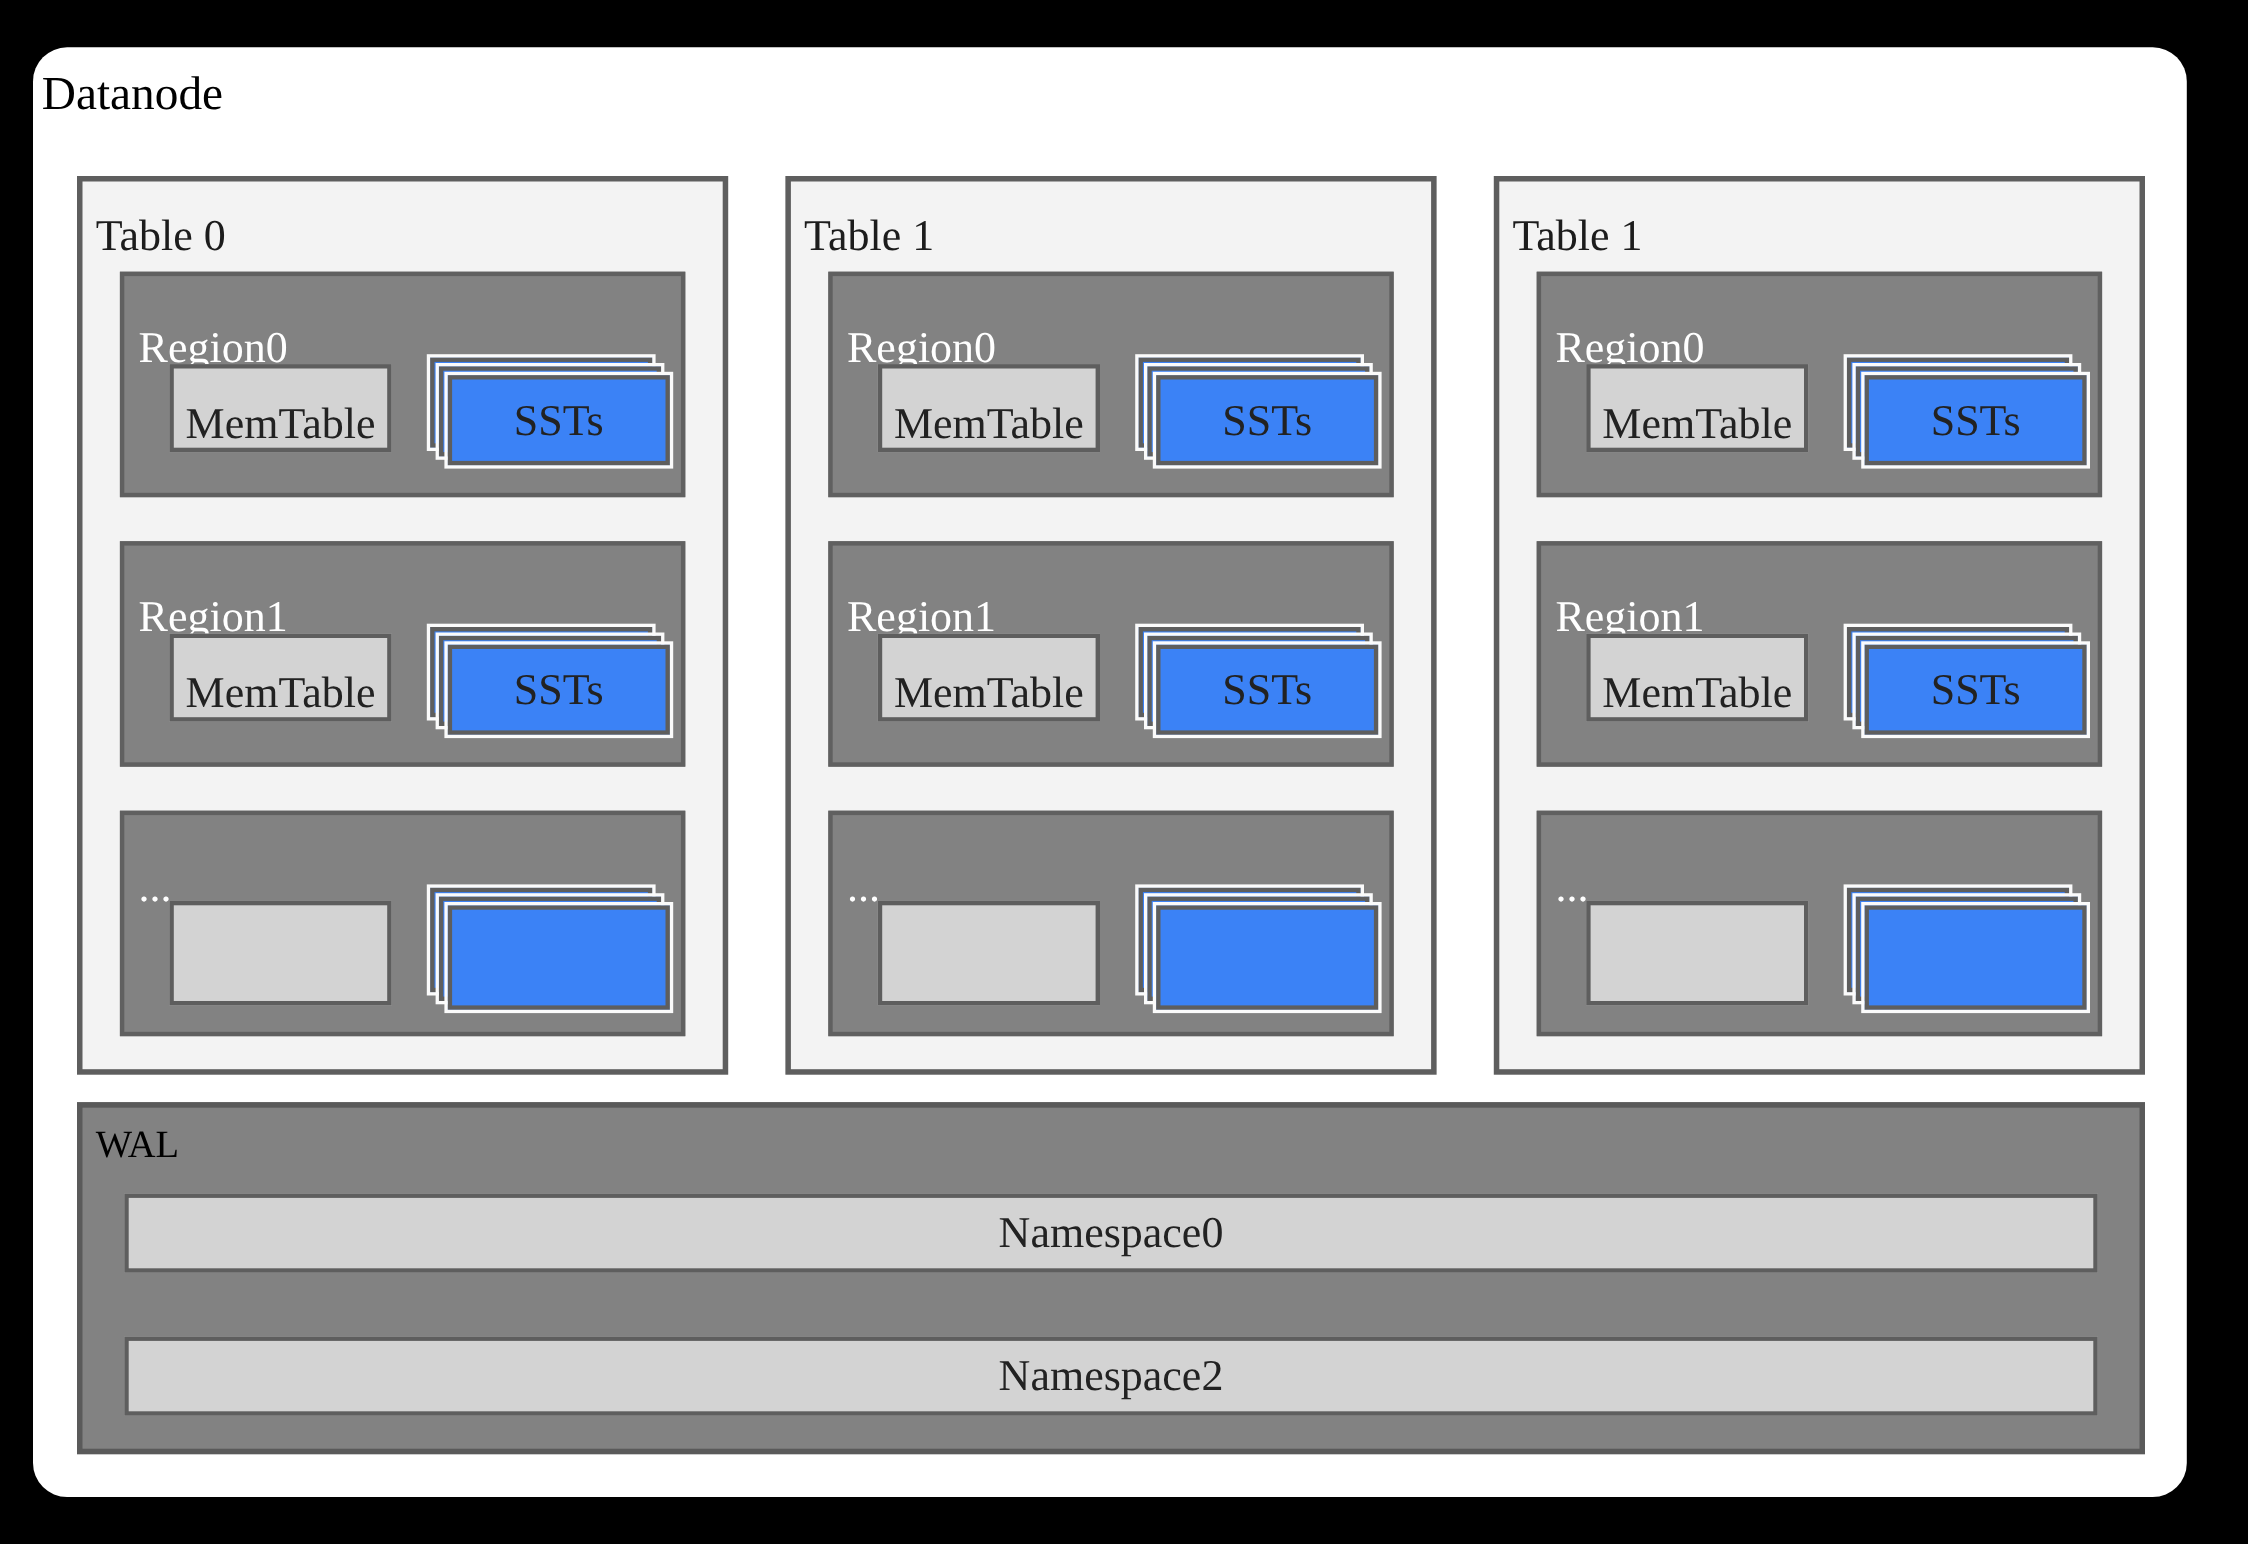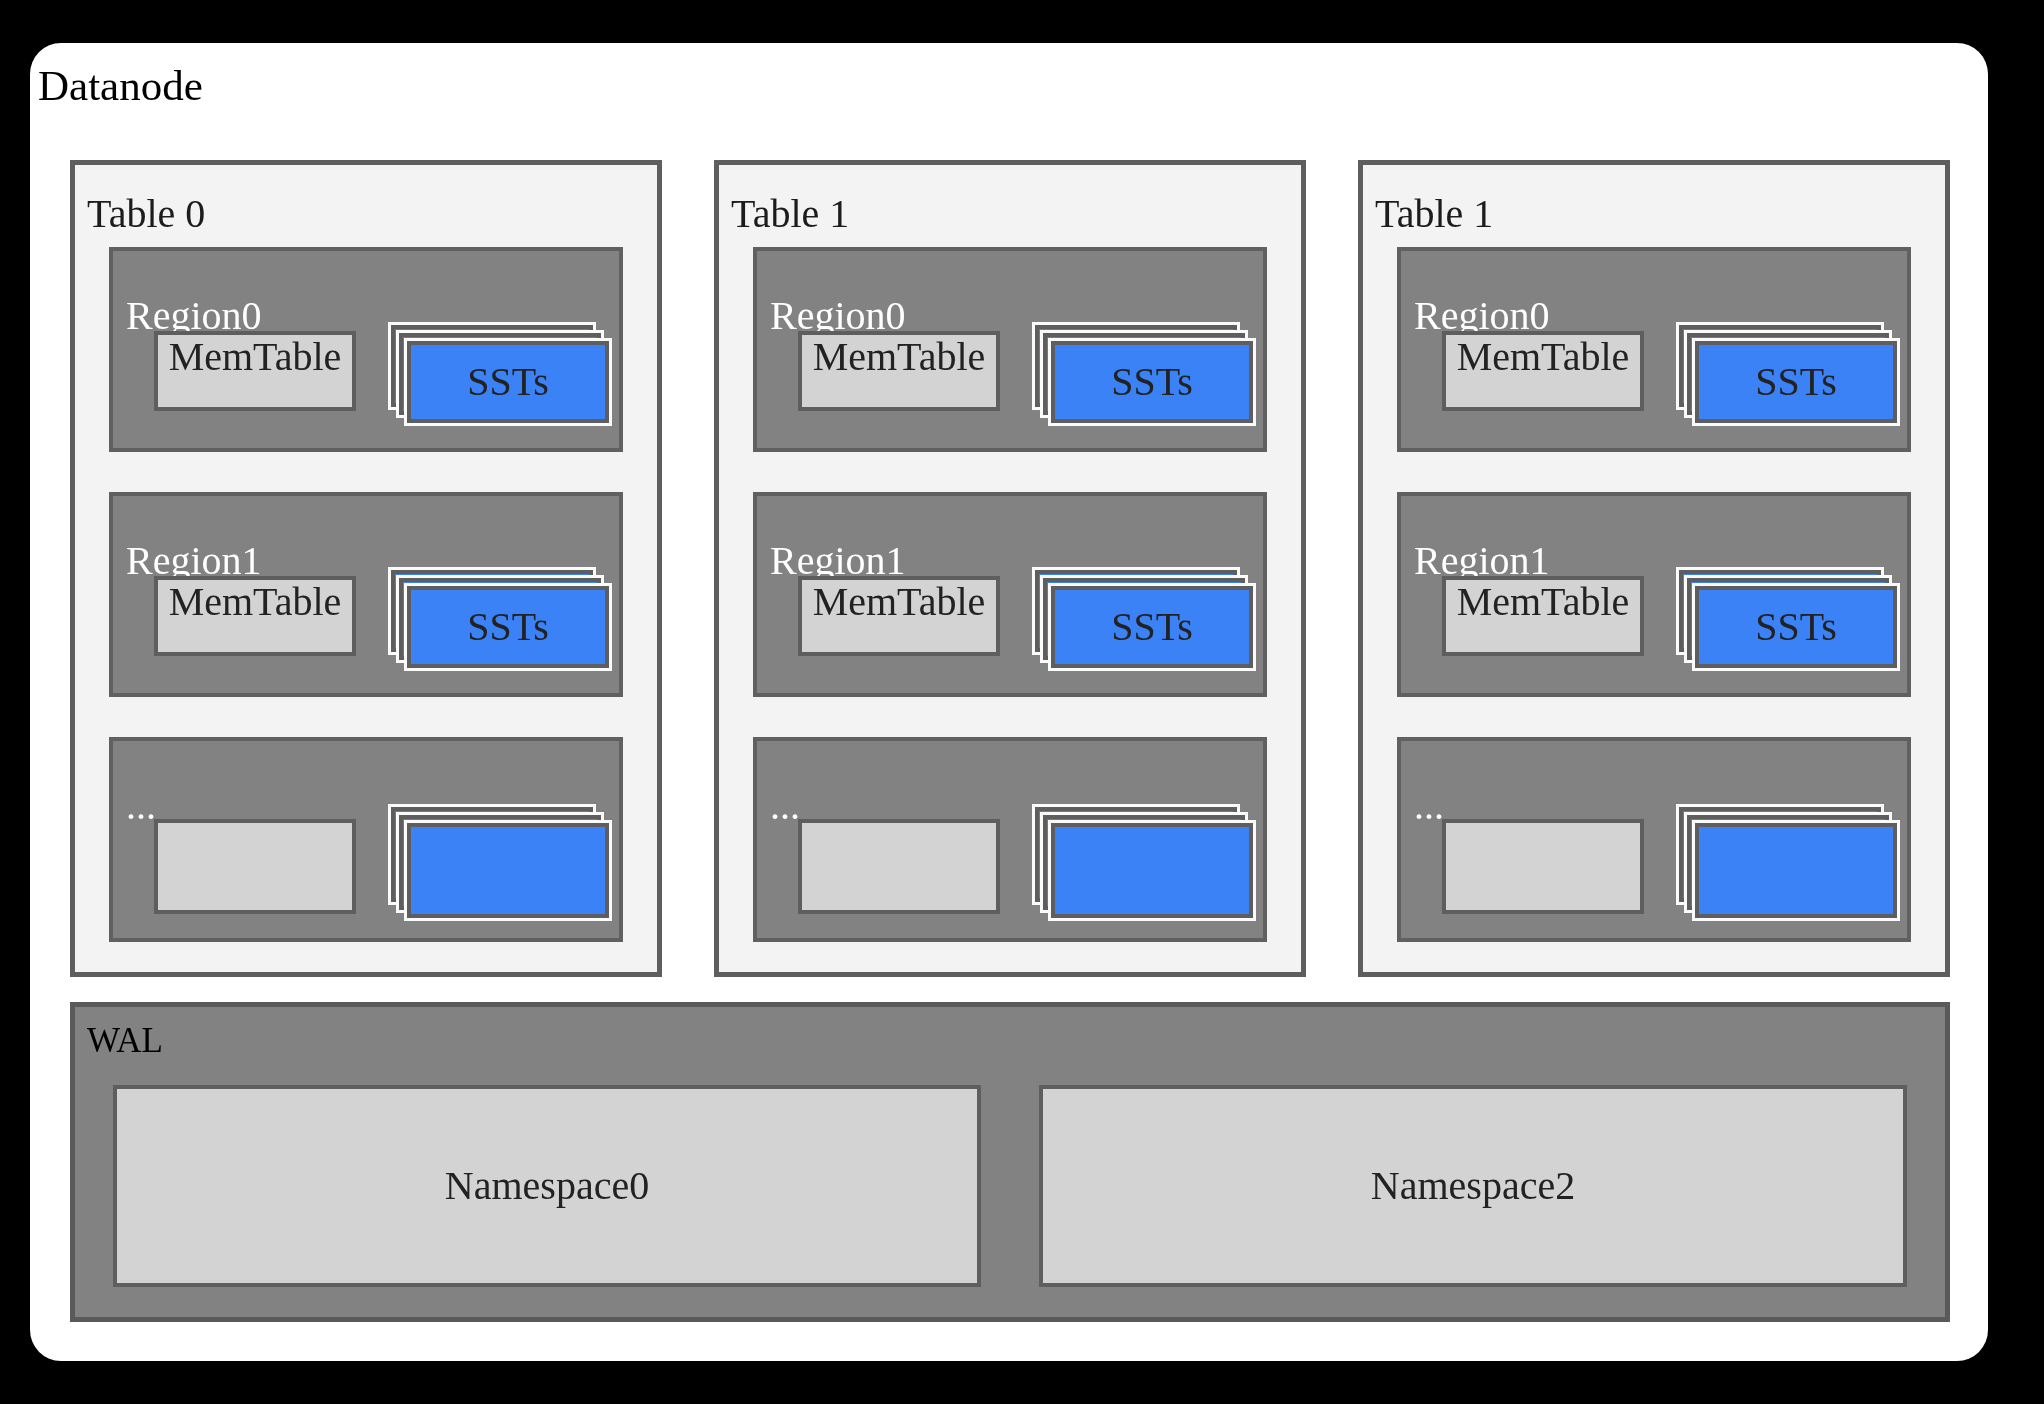--- a/index.html
+++ b/index.html
@@ -35,21 +35,21 @@
     height:205px;margin:0 34px 40px 34px;
     background:#828282;border:4px solid #606060;
   }
   .region-label{
     position:absolute;top:16px;left:13px;
     font-size:40px;line-height:1.15;color:#ffffff;margin-top:26px;
   }
   .mem-box{
     position:absolute;left:41px;top:80px;width:202px;height:80px;
     box-sizing:border-box;background:#d3d3d3;border:4px solid #5e5e5e;
-    display:flex;align-items:flex-start;justify-content:center;
+    display:flex;align-items:flex-end;justify-content:center;
   }
   .mem-label,.sst-label,.ns-label{
     font-size:40px;line-height:1.1;color:#222222;
   }
   .sst-stack{
     position:absolute;left:278px;top:74px;width:220px;height:102px;
   }
   .sst-card{
     position:absolute;width:202px;height:82px;box-sizing:border-box;
     background:#3b82f6;border:4px solid #5e5e5e;outline:3px solid #fbfbfb;
@@ -63,21 +63,21 @@
   .wal{
     position:absolute;left:40px;top:959px;width:1880px;height:320px;
     box-sizing:border-box;background:#828282;border:5px solid #5a5a5a;
   }
   .wal-label{
     position:absolute;top:14px;left:12px;
     font-size:35px;line-height:1.15;color:#000000;
   }
   .ns-row{
     position:absolute;left:38px;right:38px;top:78px;height:202px;
-    display:flex;gap:58px;
+    display:flex;gap:58px;flex-direction:column;
   }
   .ns-box{
     flex:1;box-sizing:border-box;
     background:#d3d3d3;border:4px solid #5e5e5e;
     display:flex;align-items:center;justify-content:center;
   }
 </style>
 </head>
 <body>
 

